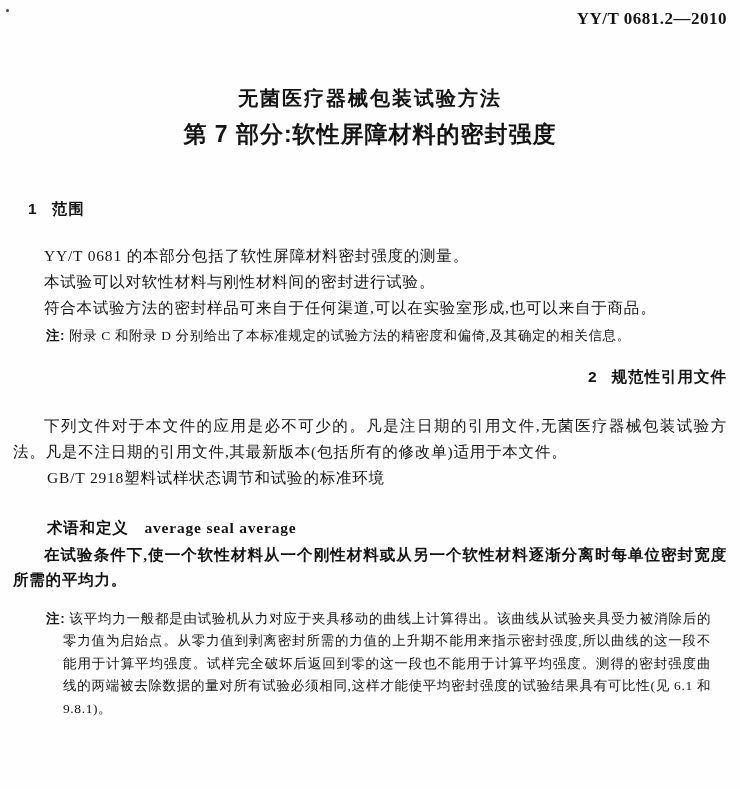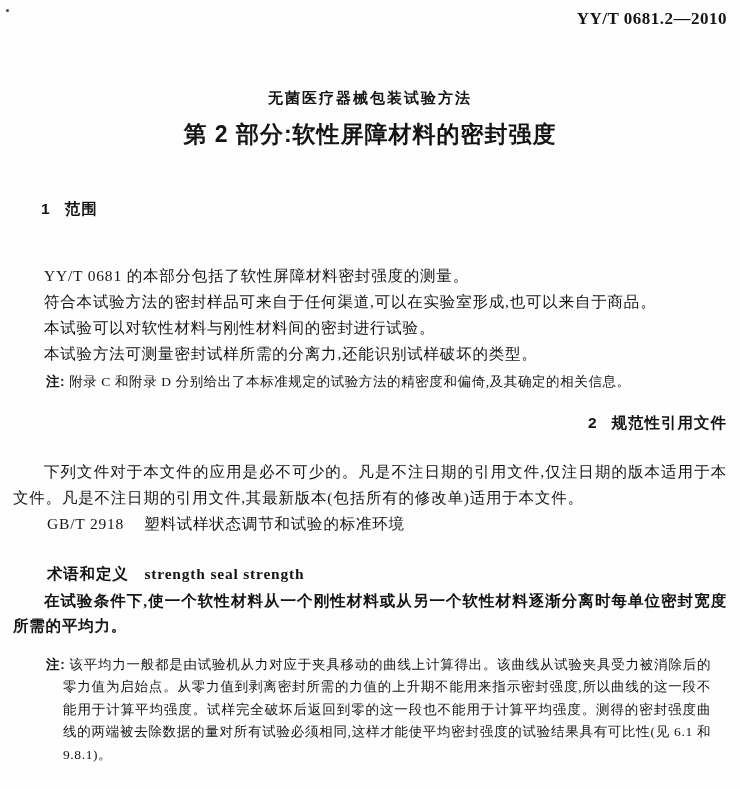--- a/index.html
+++ b/index.html
@@ -26,58 +26,58 @@
     font-weight: bold;
     font-size: 17px;
     letter-spacing: 0.5px;
     line-height: 20px;
   }
   .doc-title {
     text-align: center;
     font-family: "Liberation Sans", "DejaVu Sans", sans-serif;
     font-weight: bold;
   }
-  .title-line1 { margin-top: 54px; font-size: 15px; line-height: 30px; letter-spacing: 2px; }
+  .title-line1 { margin-top: 54px; font-size: 20px; line-height: 30px; letter-spacing: 2px; }
   .title-line2 { margin-top: 6px;  font-size: 23px; line-height: 30px; letter-spacing: 1px; }
   .sec-heading {
-    margin-left: 28px;
+    margin-left: 15px;
     font-family: "Liberation Sans", "DejaVu Sans", sans-serif;
     font-weight: bold;
     font-size: 15.5px;
     line-height: 20px;
     letter-spacing: 1px;
   }
   .sec-heading .sec-num { margin-right: 15px; letter-spacing: 0; }
   .h-sec1 { margin-top: 50px; }
   .h-sec2 { margin-top: 19px; text-align: right; }
   .h-sec3 { margin-top: 21px; }
   .body-para {
     margin: 0;
     font-size: 15.5px;
     line-height: 26px;
     letter-spacing: 0.8px;
     text-align: justify;
   }
   .indent { text-indent: 31px; }
-  .para-group-1 { margin-top: 44px; }
+  .para-group-1 { margin-top: 24px; }
   .para-group-2 { margin-top: 26px; }
   .para-group-3 { margin-top: 25px; }
   .note {
     margin: 16px;
     padding-left: 34px;
     text-indent: -17px;
     font-size: 13.5px;
     line-height: 22.5px;
     letter-spacing: 0.6px;
     text-align: justify;
   }
   .note-label { font-weight: bold; font-family: "Liberation Sans", "DejaVu Sans", sans-serif; }
   .note-sec1 { margin-top: 4px; }
   .ref-line { margin-left: 34px; text-indent: 0; }
-  .ref-title { margin-left: 20px; }
+  .ref-title { margin-left: 0; }
   .term-number {
     margin-top: 1px;
     font-family: "Liberation Sans", "DejaVu Sans", sans-serif;
     font-size: 15.5px;
     line-height: 24px;
     letter-spacing: 1px;
   }
   .term-heading {
     margin-left: 34px;
     font-weight: bold;
@@ -100,55 +100,54 @@
 
 <div class="page">
 
   <div class="speck"></div>
 
   <div class="doc-header">
     <span>YY/T 0681.2—2010</span>
   </div>
 
   <div class="doc-title title-line1">无菌医疗器械包装试验方法</div>
-  <div class="doc-title title-line2">第 2 部分:软性屏障材料的密封强度</div>
+  <div class="doc-title title-line2">第 7 部分:软性屏障材料的密封强度</div>
 
   <div class="sec-heading h-sec1">
     <span class="sec-num">1</span><span>范围</span>
   </div>
 
   <div class="para-group-1">
     <p class="body-para indent">YY/T 0681 的本部分包括了软性屏障材料密封强度的测量。</p>
+    <p class="body-para indent">本试验可以对软性材料与刚性材料间的密封进行试验。</p>
     <p class="body-para indent">符合本试验方法的密封样品可来自于任何渠道,可以在实验室形成,也可以来自于商品。</p>
-    <p class="body-para indent">本试验可以对软性材料与刚性材料间的密封进行试验。</p>
-    <p class="body-para indent">本试验方法可测量密封试样所需的分离力,还能识别试样破坏的类型。</p>
   </div>
 
   <p class="note note-sec1">
     <span class="note-label">注:</span>
     <span>附录 C 和附录 D 分别给出了本标准规定的试验方法的精密度和偏倚,及其确定的相关信息。</span>
   </p>
 
   <div class="sec-heading h-sec2">
     <span class="sec-num">2</span><span>规范性引用文件</span>
   </div>
 
   <div class="para-group-2">
-    <p class="body-para indent">下列文件对于本文件的应用是必不可少的。凡是不注日期的引用文件,仅注日期的版本适用于本文件。凡是不注日期的引用文件,其最新版本(包括所有的修改单)适用于本文件。</p>
+    <p class="body-para indent">下列文件对于本文件的应用是必不可少的。凡是注日期的引用文件,无菌医疗器械包装试验方法。凡是不注日期的引用文件,其最新版本(包括所有的修改单)适用于本文件。</p>
     <p class="body-para ref-line">
       <span>GB/T 2918</span><span class="ref-title">塑料试样状态调节和试验的标准环境</span>
     </p>
   </div>
 
 
   <div class="para-group-3">
 
 
     <div class="term-heading">
-      <span class="term-zh">术语和定义</span><span class="term-en">strength seal strength</span>
+      <span class="term-zh">术语和定义</span><span class="term-en">average seal average</span>
     </div>
 
     <p class="body-para indent def-para">在试验条件下,使一个软性材料从一个刚性材料或从另一个软性材料逐渐分离时每单位密封宽度所需的平均力。</p>
 
     <p class="note">
       <span class="note-label">注:</span>
       <span>该平均力一般都是由试验机从力对应于夹具移动的曲线上计算得出。该曲线从试验夹具受力被消除后的零力值为启始点。从零力值到剥离密封所需的力值的上升期不能用来指示密封强度,所以曲线的这一段不能用于计算平均强度。试样完全破坏后返回到零的这一段也不能用于计算平均强度。测得的密封强度曲线的两端被去除数据的量对所有试验必须相同,这样才能使平均密封强度的试验结果具有可比性(见 6.1 和 9.8.1)。</span>
     </p>
   </div>
 

